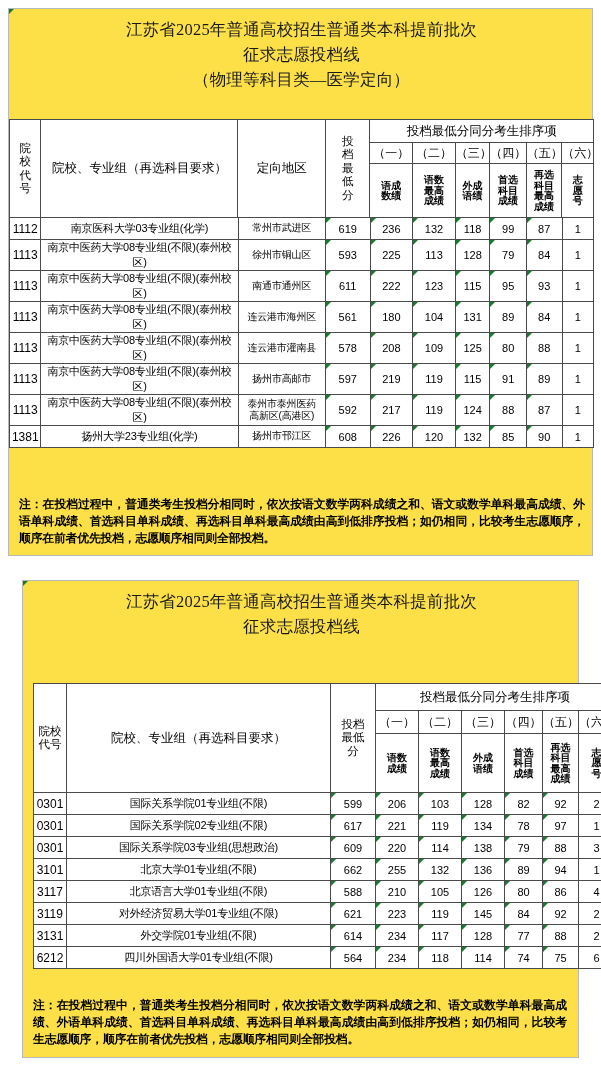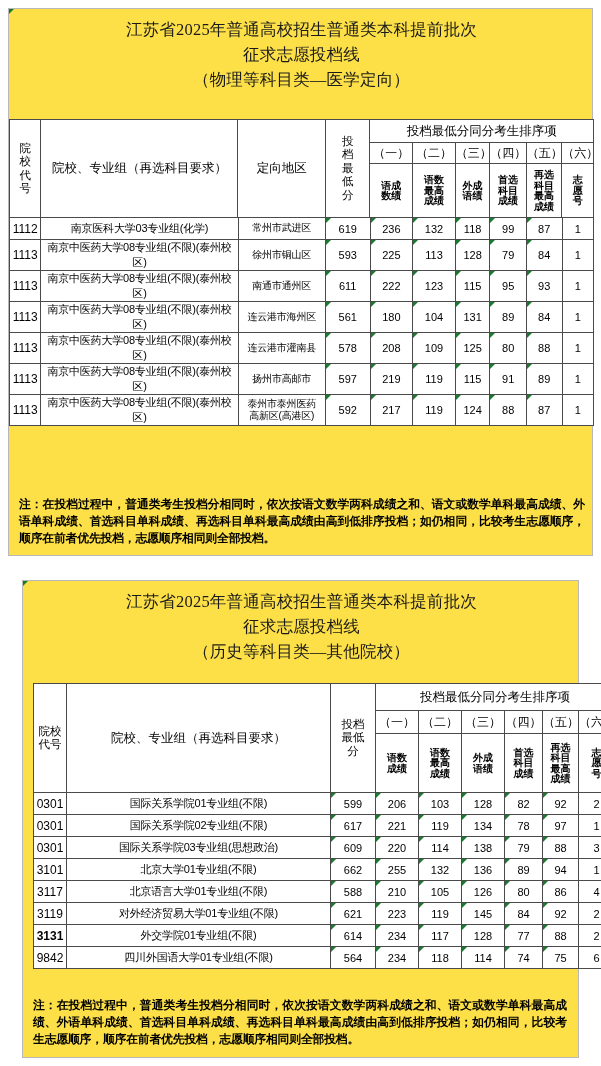--- a/index.html
+++ b/index.html
@@ -391,38 +391,49 @@
                 <td class="c-name">南京中医药大学08专业组(不限)(泰州校区)</td>
                 <td class="c-region">泰州市泰州医药<br>高新区(高港区)</td>
                 <td class="c-num"><span class="gmark"></span>592</td>
                 <td class="c-num"><span class="gmark"></span>217</td>
                 <td class="c-num"><span class="gmark"></span>119</td>
                 <td class="c-num"><span class="gmark"></span>124</td>
                 <td class="c-num"><span class="gmark"></span>88</td>
                 <td class="c-num"><span class="gmark"></span>87</td>
                 <td class="c-num">1</td>
               </tr>
+              <tr>
+                <td class="c-code" style="height:21px;">1381</td>
+                <td class="c-name">扬州大学23专业组(化学)</td>
+                <td class="c-region">扬州市邗江区</td>
+                <td class="c-num"><span class="gmark"></span>608</td>
+                <td class="c-num"><span class="gmark"></span>226</td>
+                <td class="c-num"><span class="gmark"></span>120</td>
+                <td class="c-num"><span class="gmark"></span>132</td>
+                <td class="c-num"><span class="gmark"></span>85</td>
+                <td class="c-num"><span class="gmark"></span>90</td>
+                <td class="c-num">1</td>
+              </tr>
             </tbody>
         </table>
       </div>
 
       <div class="note-box" style="left:10px; top:487px; width:566px;">
         <span class="nlabel">注：</span><span class="ntext">在投档过程中，普通类考生投档分相同时，依次按语文数学两科成绩之和、语文或数学单科最高成绩、外语单科成绩、首选科目单科成绩、再选科目单科最高成绩由高到低排序投档；如仍相同，比较考生志愿顺序，顺序在前者优先投档，志愿顺序相同则全部投档。</span>
       </div>
     </div>
   </div>
 
   <div class="sheet" style="left:22px; top:580px; width:557px; height:478px;">
     <div class="sheet-inner">
       <span class="gmark"></span>
 
       <div class="title-box" style="left:0; top:0; width:557px; height:100px;">
         <div class="title-line">江苏省2025年普通高校招生普通类本科提前批次</div>
         <div class="title-line">征求志愿投档线</div>
-        <div class="title-line">（历史等科目类—其他院校）</div>
       </div>
 
       <div style="position:absolute; left:10px; top:102px; width:536px;">
         <table class="grid">
           <colgroup>
             <col style="width:33px">
               <col style="width:264px">
             <col style="width:45px">
               <col style="width:43px">
               <col style="width:43px">
@@ -606,32 +617,32 @@
                 <td class="c-name">对外经济贸易大学01专业组(不限)</td>
                 <td class="c-num"><span class="gmark"></span>621</td>
                 <td class="c-num"><span class="gmark"></span>223</td>
                 <td class="c-num"><span class="gmark"></span>119</td>
                 <td class="c-num"><span class="gmark"></span>145</td>
                 <td class="c-num"><span class="gmark"></span>84</td>
                 <td class="c-num"><span class="gmark"></span>92</td>
                 <td class="c-num">2</td>
               </tr>
               <tr>
-                <td class="c-code" style="height:21px;font-weight:bold;">3131</td>
+                <td class="c-code" style="height:21px;">3131</td>
                 <td class="c-name">外交学院01专业组(不限)</td>
                 <td class="c-num"><span class="gmark"></span>614</td>
                 <td class="c-num"><span class="gmark"></span>234</td>
                 <td class="c-num"><span class="gmark"></span>117</td>
                 <td class="c-num"><span class="gmark"></span>128</td>
                 <td class="c-num"><span class="gmark"></span>77</td>
                 <td class="c-num"><span class="gmark"></span>88</td>
                 <td class="c-num">2</td>
               </tr>
               <tr>
-                <td class="c-code" style="height:21px;">9842</td>
+                <td class="c-code" style="height:21px;">6212</td>
                 <td class="c-name">四川外国语大学01专业组(不限)</td>
                 <td class="c-num"><span class="gmark"></span>564</td>
                 <td class="c-num"><span class="gmark"></span>234</td>
                 <td class="c-num"><span class="gmark"></span>118</td>
                 <td class="c-num"><span class="gmark"></span>114</td>
                 <td class="c-num"><span class="gmark"></span>74</td>
                 <td class="c-num"><span class="gmark"></span>75</td>
                 <td class="c-num">6</td>
               </tr>
             </tbody>

